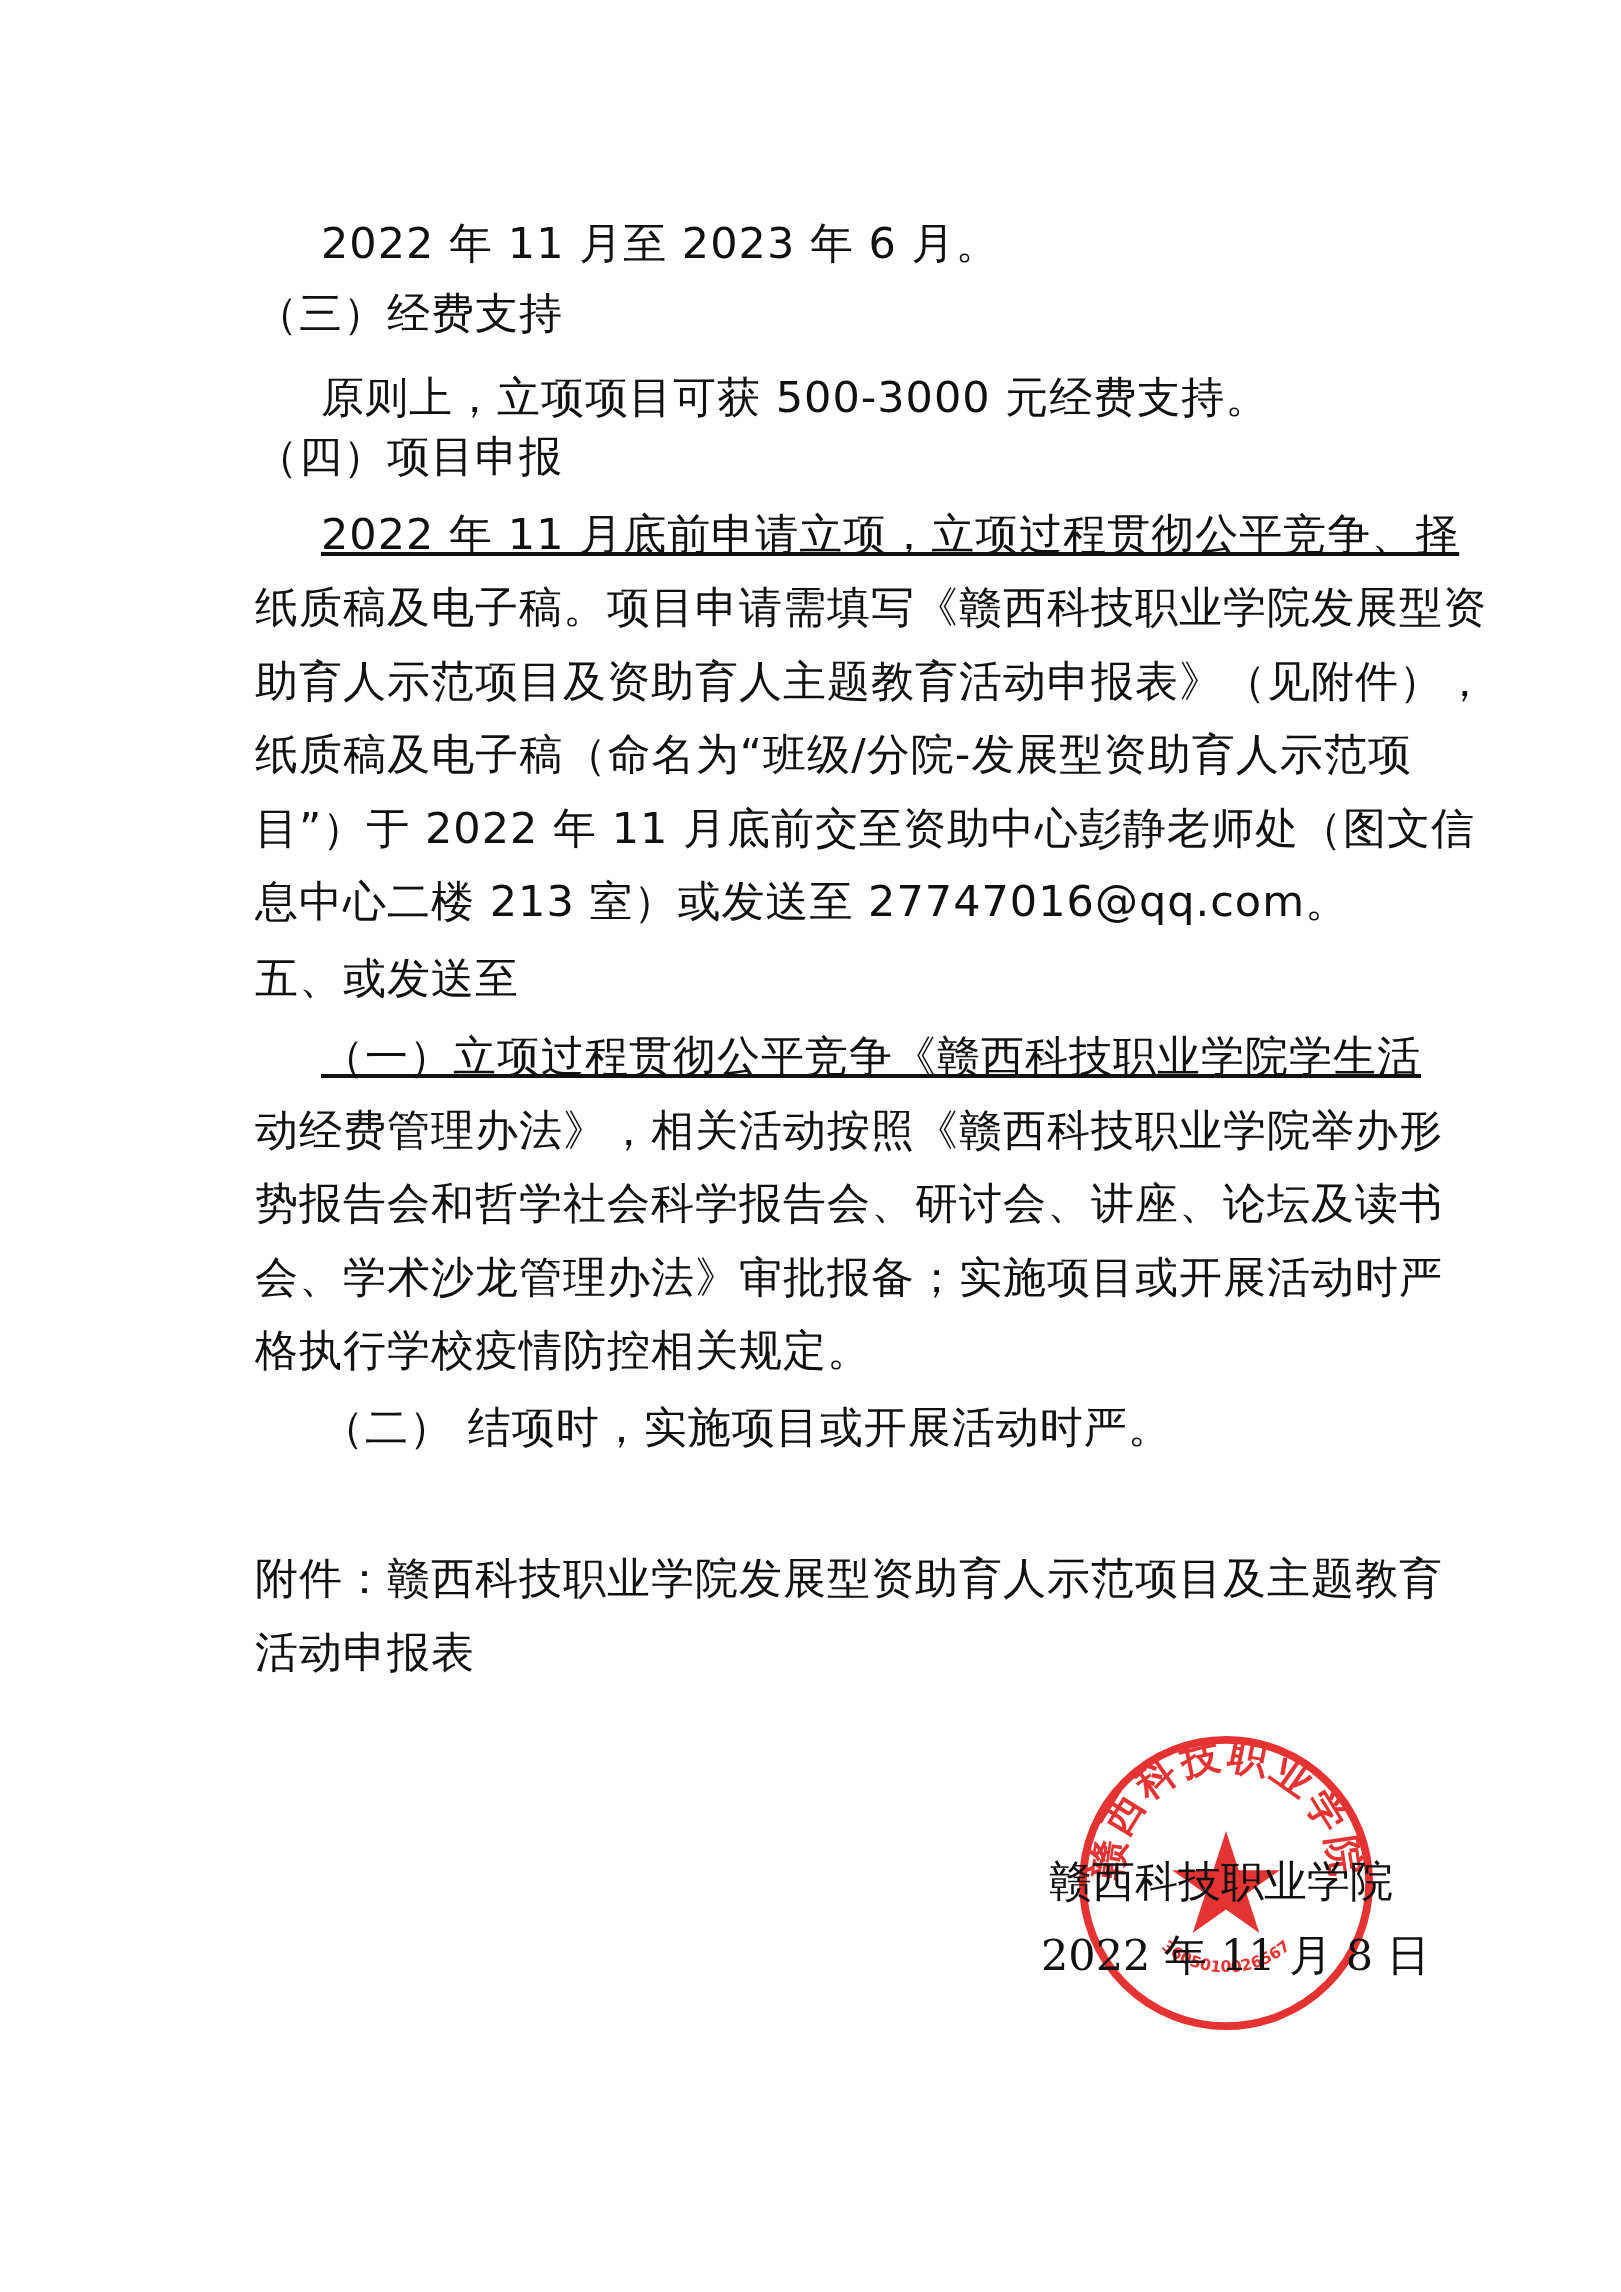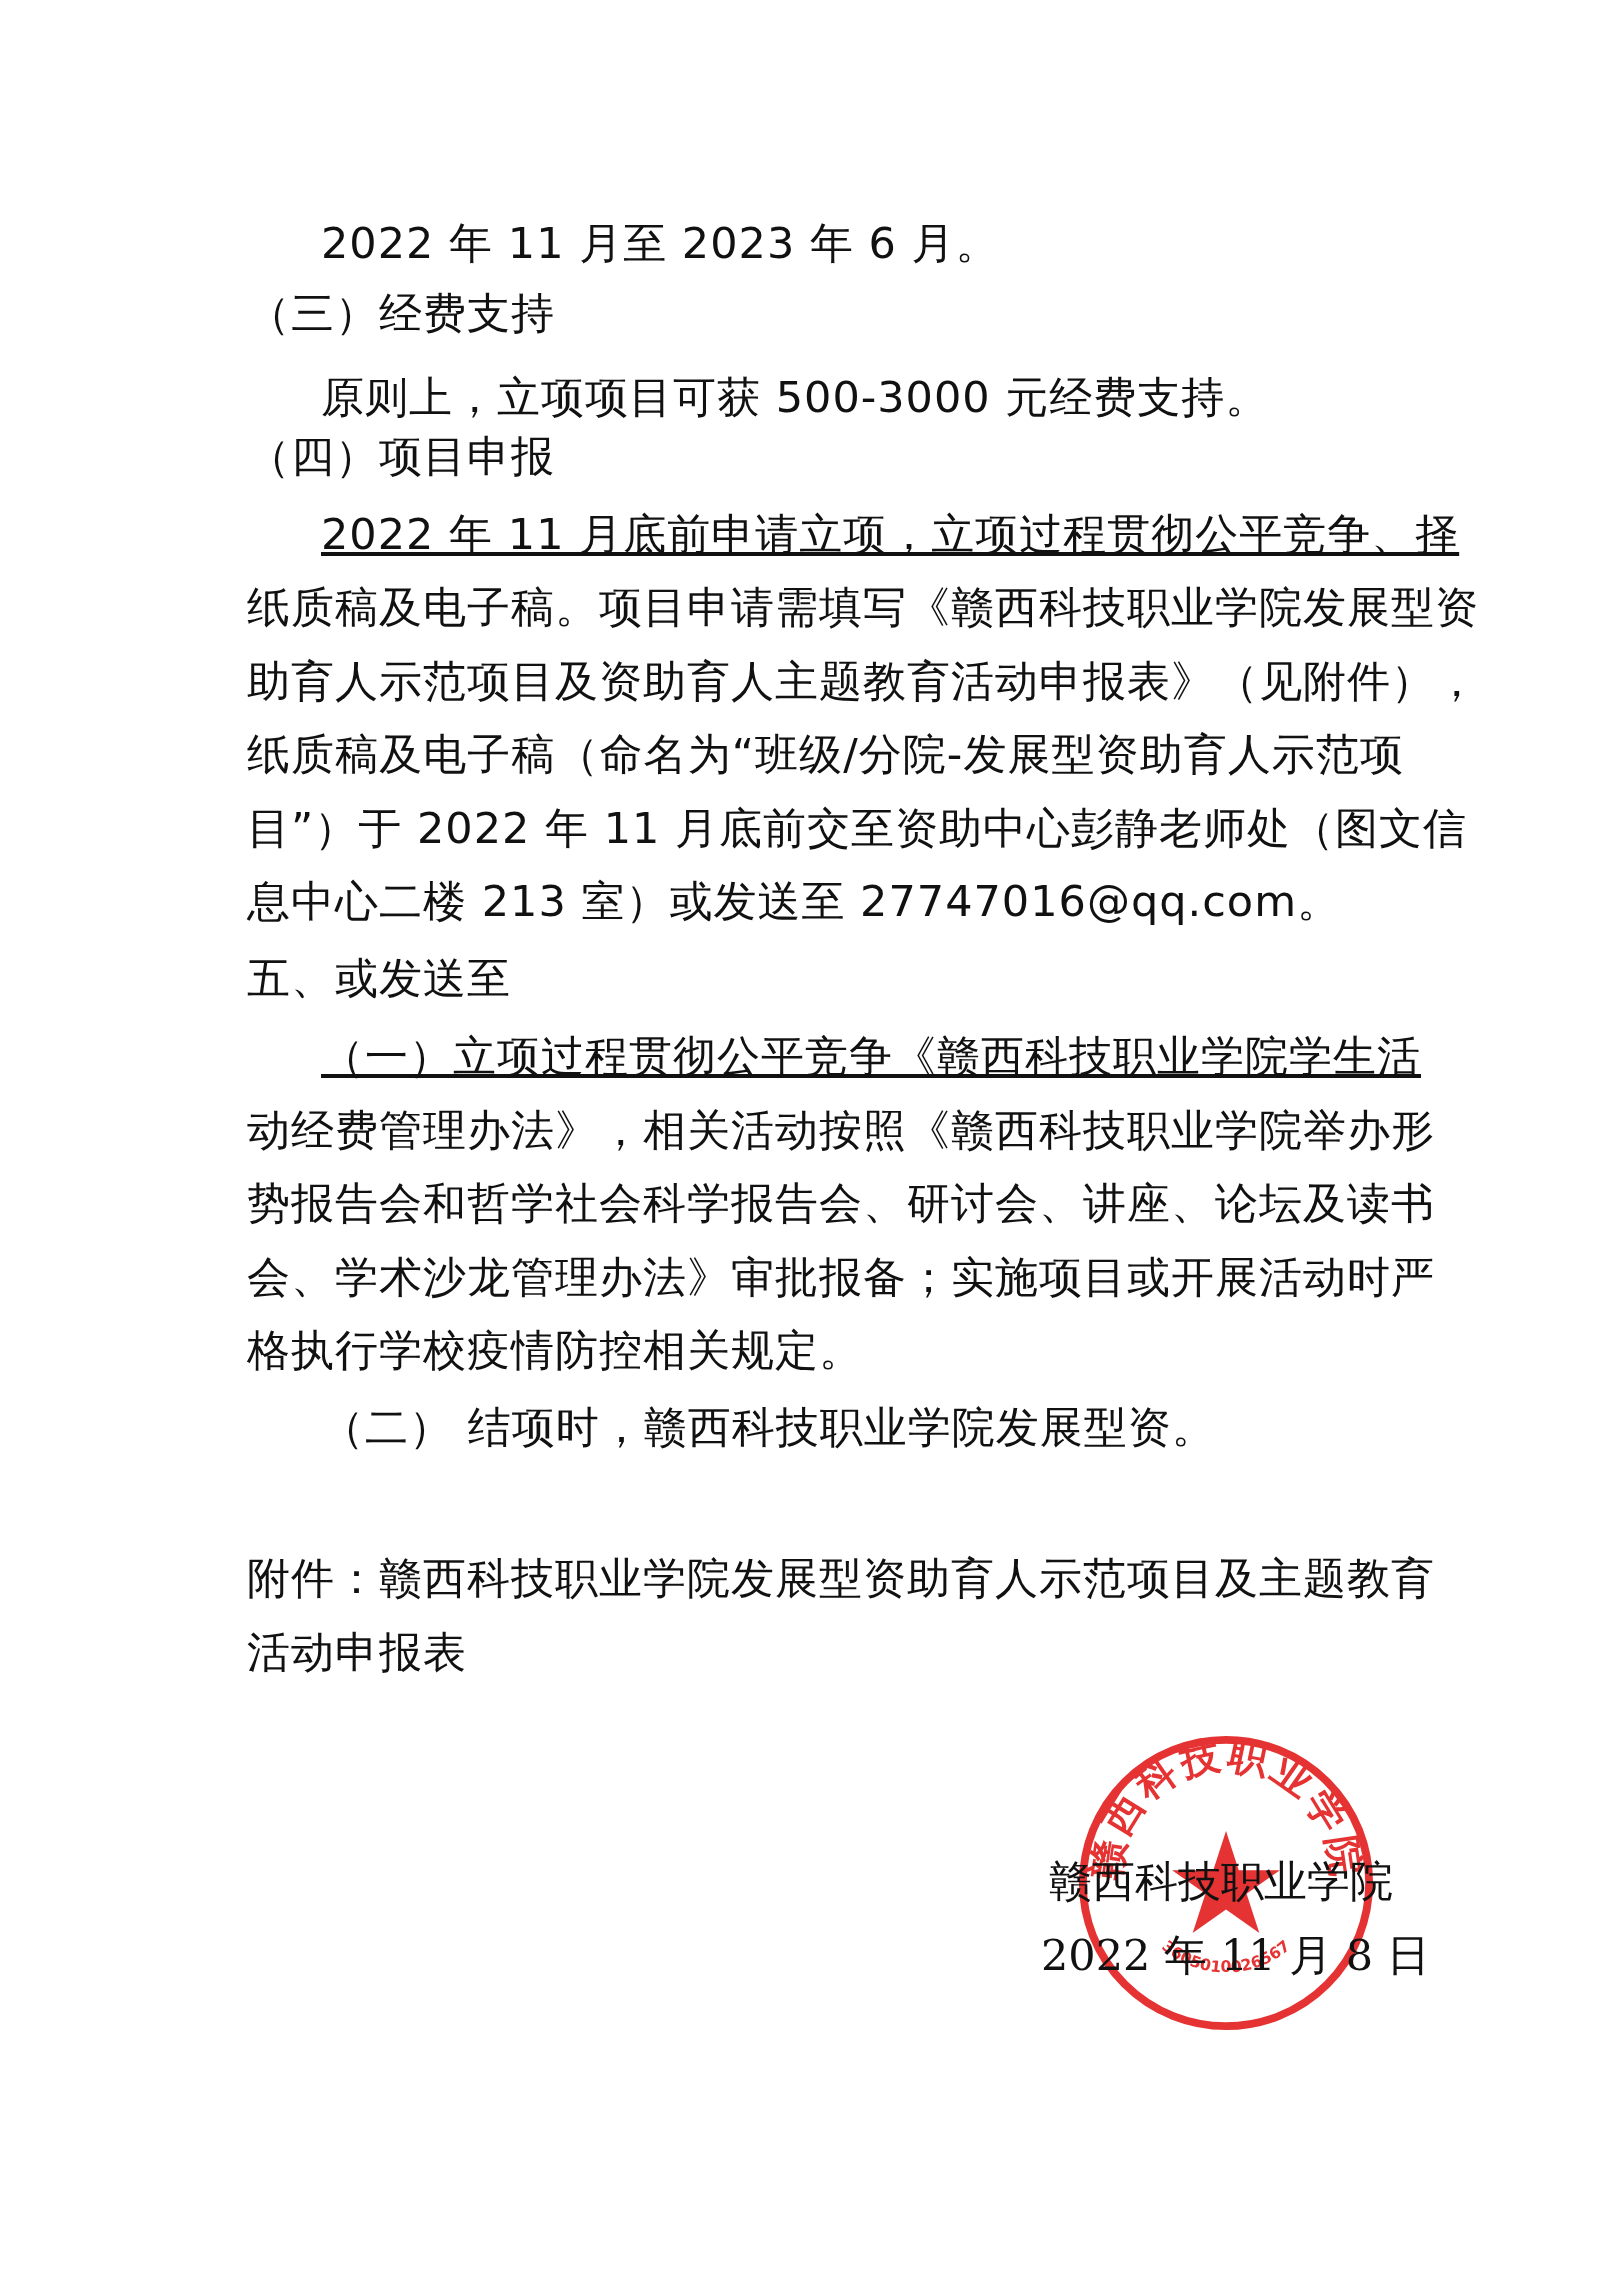--- a/index.html
+++ b/index.html
@@ -1,19 +1,19 @@
 <!DOCTYPE html>
 <html><head>
 <meta charset="utf-8">
 <style>
   html,body{margin:0;padding:0;background:#ffffff;}
   body{width:1621px;height:2293px;position:relative;overflow:hidden;
        font-family:"DejaVu Sans","Liberation Sans",sans-serif;color:#111;}
   .page{position:absolute;left:239px;top:0;width:1157px;}
-  .line{position:absolute;left:8px;white-space:nowrap;font-size:43px;line-height:59px;letter-spacing:1px;}
+  .line{position:absolute;left:16px;white-space:nowrap;font-size:43px;line-height:59px;letter-spacing:1px;}
   .justify{width:1157px;text-align:justify;text-align-last:justify;}
   .ind{left:82px;}
   .ind.justify{width:1074px;text-decoration:underline;}
   .sig{position:absolute;white-space:nowrap;font-family:"DejaVu Serif","Liberation Serif",serif;font-size:43px;line-height:59px;color:#111;z-index:2;}
   .seal{position:absolute;left:1076px;top:1733px;width:300px;height:300px;z-index:1;opacity:0.92;}
 </style>
 </head>
 <body>
 
 <div class="page">
@@ -26,21 +26,21 @@
   <div class="line justify" style="top:652px">助育人示范项目及资助育人主题教育活动申报表》（见附件），</div>
   <div class="line justify" style="top:725px">纸质稿及电子稿（命名为“班级/分院-发展型资助育人示范项</div>
   <div class="line justify" style="top:799px">目”）于 2022 年 11 月底前交至资助中心彭静老师处（图文信</div>
   <div class="line" style="top:872px">息中心二楼 213 室）或发送至 27747016@qq.com。</div>
   <div class="line" style="top:949px">五、或发送至</div>
   <div class="line ind justify" style="top:1027px">（一）立项过程贯彻公平竞争《赣西科技职业学院学生活</div>
   <div class="line justify" style="top:1101px">动经费管理办法》，相关活动按照《赣西科技职业学院举办形</div>
   <div class="line justify" style="top:1174px">势报告会和哲学社会科学报告会、研讨会、讲座、论坛及读书</div>
   <div class="line justify" style="top:1248px">会、学术沙龙管理办法》审批报备；实施项目或开展活动时严</div>
   <div class="line" style="top:1321px">格执行学校疫情防控相关规定。</div>
-  <div class="line ind" style="top:1398px">（二） 结项时，赣西科技职业学院发展型资。</div>
+  <div class="line ind" style="top:1398px">（二） 结项时，实施项目或开展活动时严。</div>
   <div class="line justify" style="top:1549px">附件：赣西科技职业学院发展型资助育人示范项目及主题教育</div>
   <div class="line" style="top:1623px">活动申报表</div>
 </div>
 
 <svg class="seal" viewBox="0 0 306 306">
   <defs>
     <path id="arcTop" d="M 48 170 A 108 108 0 1 1 258 170"></path>
     <path id="arcBottom" d="M 70 200 A 100 100 0 0 0 236 200"></path>
   </defs>
   <circle cx="153" cy="153" r="146" fill="none" stroke="#e32222" stroke-width="8"></circle>

